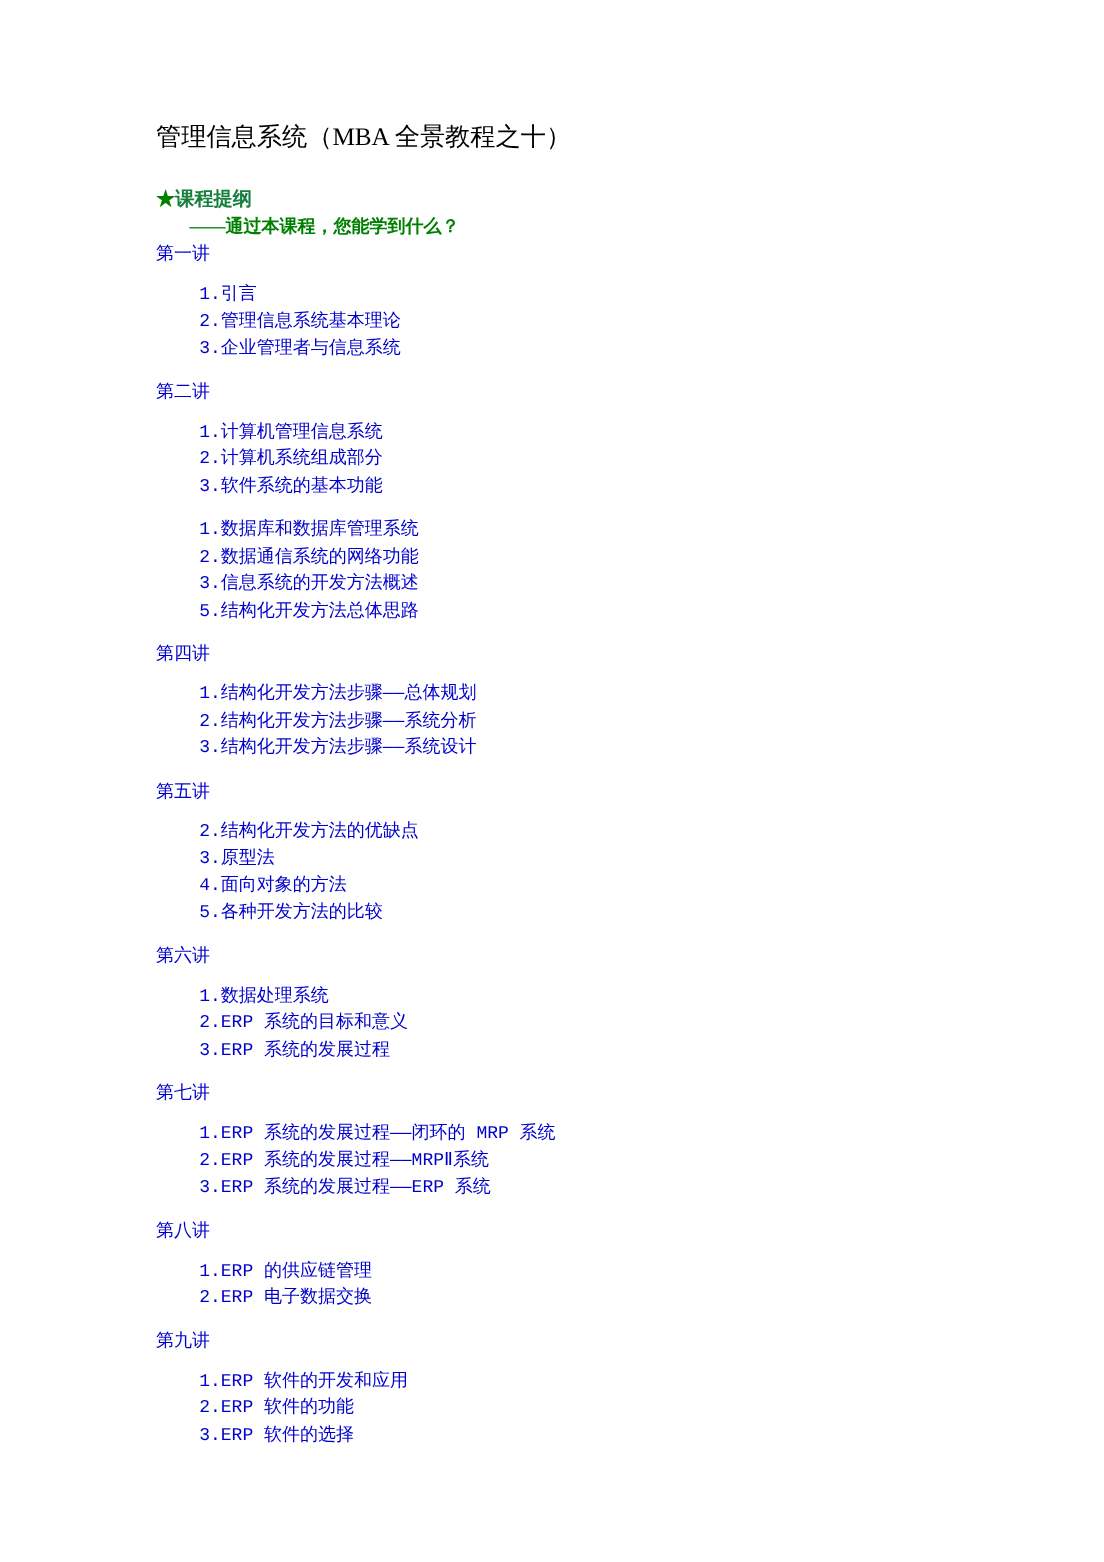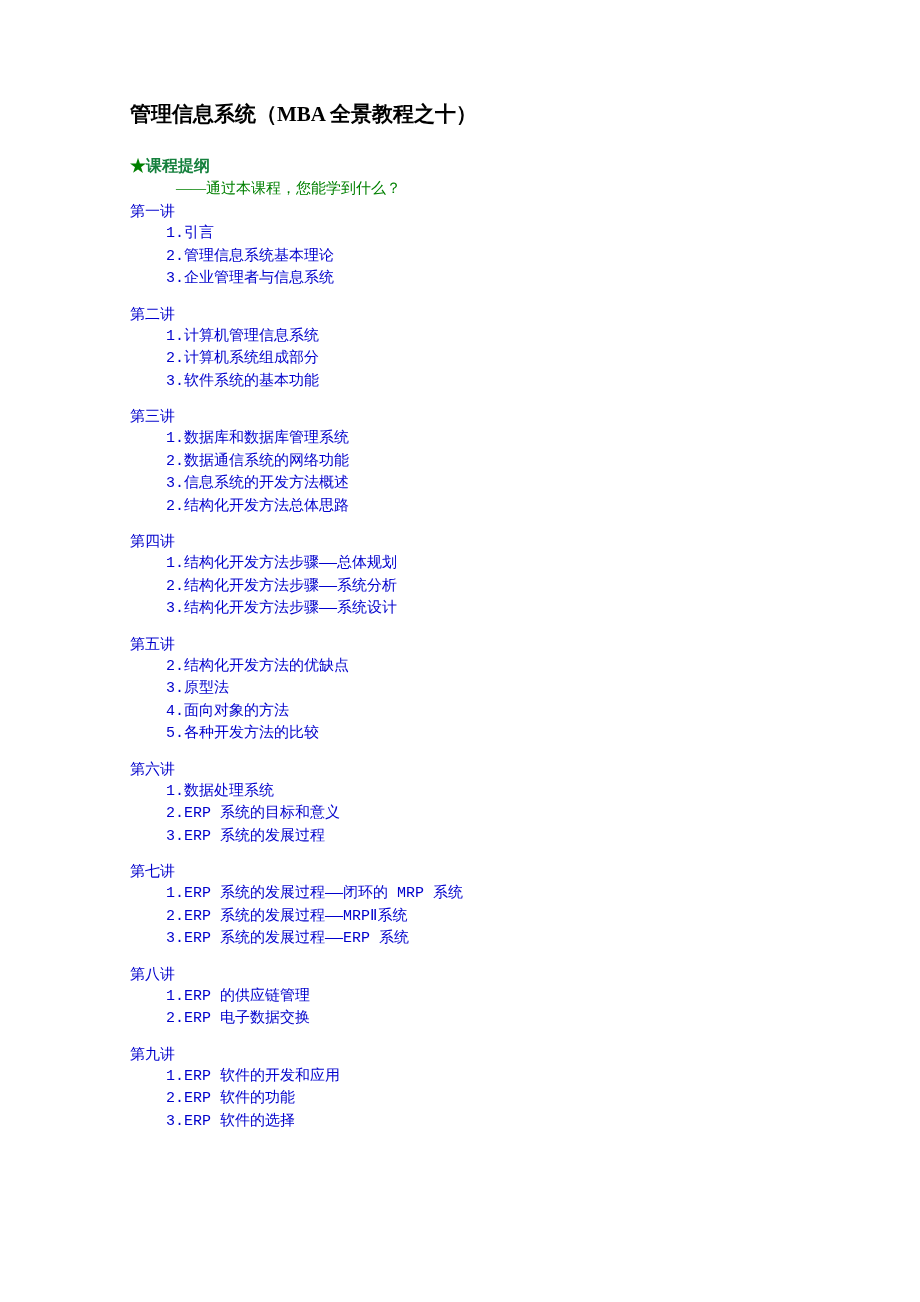--- a/index.html
+++ b/index.html
@@ -6,48 +6,48 @@
       font-family: "SimSun", "Songti SC", serif;
       background: #fff;
       margin: 0;
       padding: 100px 130px 40px 130px;
       width: 920px;
       box-sizing: border-box;
       color: #000;
     }
     .title {
       font-size: 21px;
-      font-weight: bold;
+      font-weight: normal;
       margin-bottom: 28px;
       font-family: "SimSun", "Songti SC", "Times New Roman", serif;
     }
     .outline-header {
       color: #15803d;
       font-weight: bold;
       font-size: 16px;
     }
     .star {
       color: #008000;
     }
     .subheader {
       color: #008000;
-      font-weight: normal;
+      font-weight: bold;
       font-size: 15px;
-      margin-left: 46px;
+      margin-left: 28px;
       margin-top: 2px;
     }
     .lecture {
       color: #0000cc;
       font-weight: normal;
       font-size: 15px;
       margin-top: 4px;
     }
     .items {
       margin-left: 36px;
-      margin-top: 2px;
+      margin-top: 14px;
       margin-bottom: 14px;
     }
     .item {
       color: #0000cc;
       font-size: 15px;
       font-family: "SimSun", "Courier New", monospace;
       line-height: 1.5;
     }
   </style>
 </head>
@@ -67,26 +67,25 @@
       <div class="item">1.引言</div>
       <div class="item">2.管理信息系统基本理论</div>
       <div class="item">3.企业管理者与信息系统</div>
     </div>
     <div class="lecture">第二讲</div>
     <div class="items">
       <div class="item">1.计算机管理信息系统</div>
       <div class="item">2.计算机系统组成部分</div>
       <div class="item">3.软件系统的基本功能</div>
     </div>
-    <div class="lecture">第三讲</div>
     <div class="items">
       <div class="item">1.数据库和数据库管理系统</div>
       <div class="item">2.数据通信系统的网络功能</div>
       <div class="item">3.信息系统的开发方法概述</div>
-      <div class="item">2.结构化开发方法总体思路</div>
+      <div class="item">5.结构化开发方法总体思路</div>
     </div>
     <div class="lecture">第四讲</div>
     <div class="items">
       <div class="item">1.结构化开发方法步骤——总体规划</div>
       <div class="item">2.结构化开发方法步骤——系统分析</div>
       <div class="item">3.结构化开发方法步骤——系统设计</div>
     </div>
     <div class="lecture">第五讲</div>
     <div class="items">
       <div class="item">2.结构化开发方法的优缺点</div>

